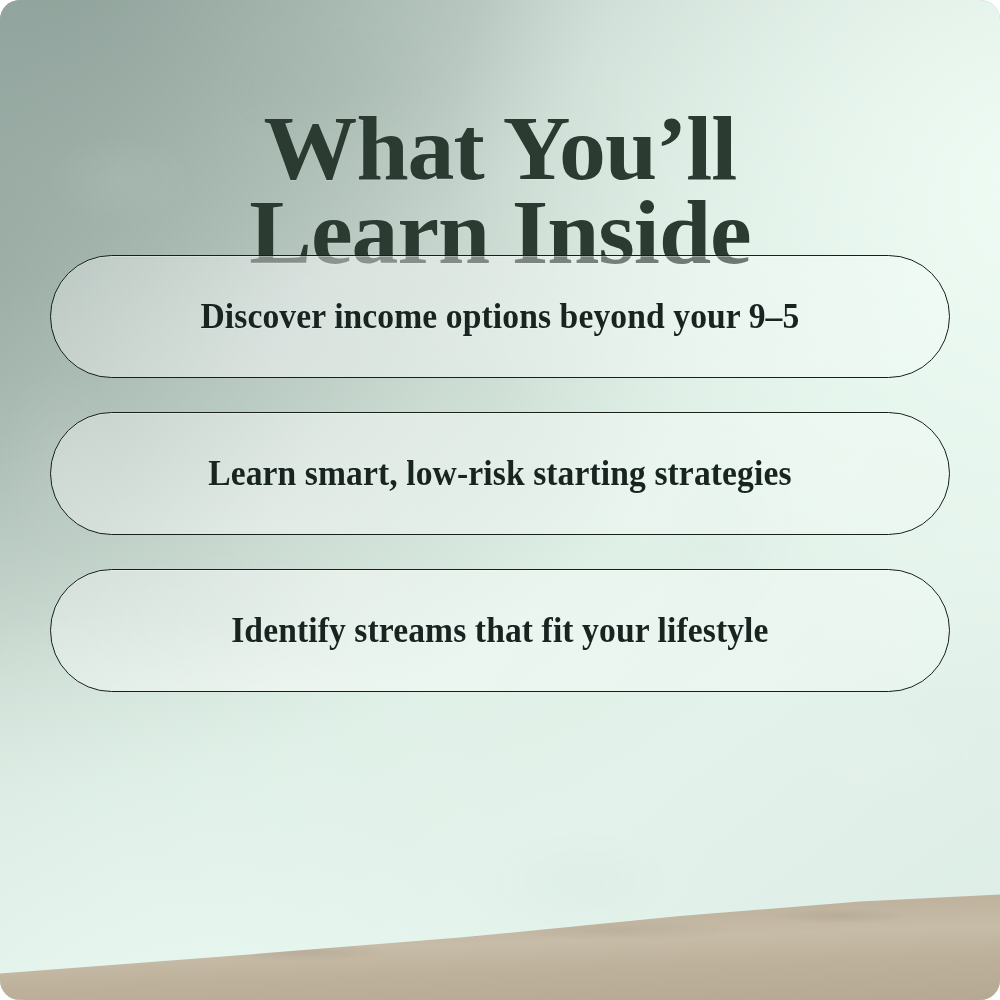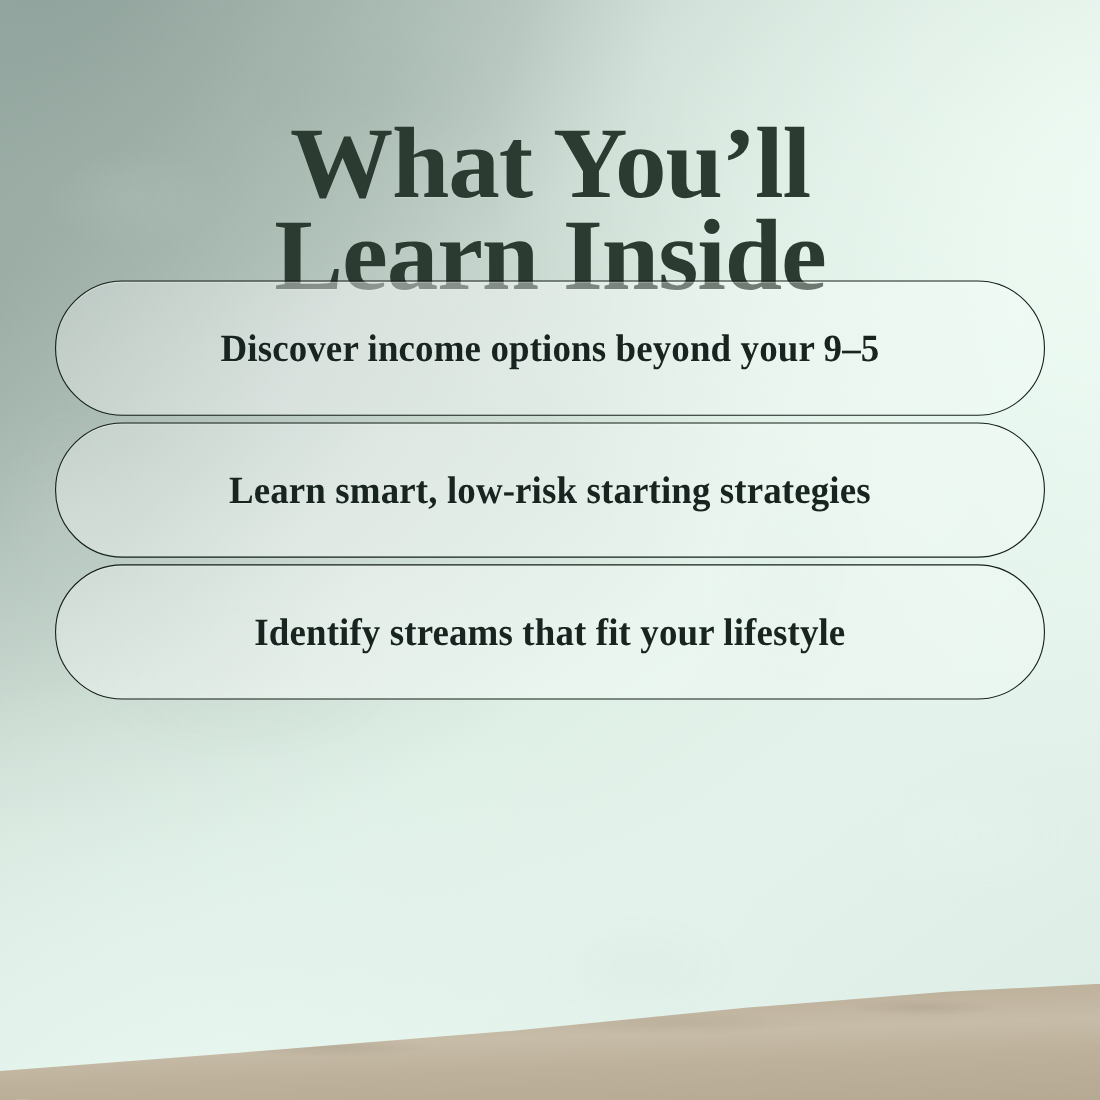--- a/index.html
+++ b/index.html
@@ -11,20 +11,21 @@
 
   #poster {
     position: relative;
     width: 1000px;
     height: 1000px;
     overflow: hidden;
     font-family: "Liberation Serif", "DejaVu Serif", serif;
     
     background-color: #a3a3a3;
     isolation: isolate;
+    border-radius: 20px;
   }
 
   
   .bg-layer {
     position: absolute;
     inset: 0;
     pointer-events: none;
   }
 
   
@@ -149,21 +150,21 @@
   }
 
   
   .pill-list {
     position: absolute;
     left: 50px;
     top: 255px;
     width: 900px;
     display: flex;
     flex-direction: column;
-    gap: 6px;
+    gap: 34px;
     text-align: right;
   }
 
   .pill {
     position: relative;
     height: 123px;
     border: 1.6px solid #16211b;
     border-radius: 62px;
     display: flex;
     align-items: center;

